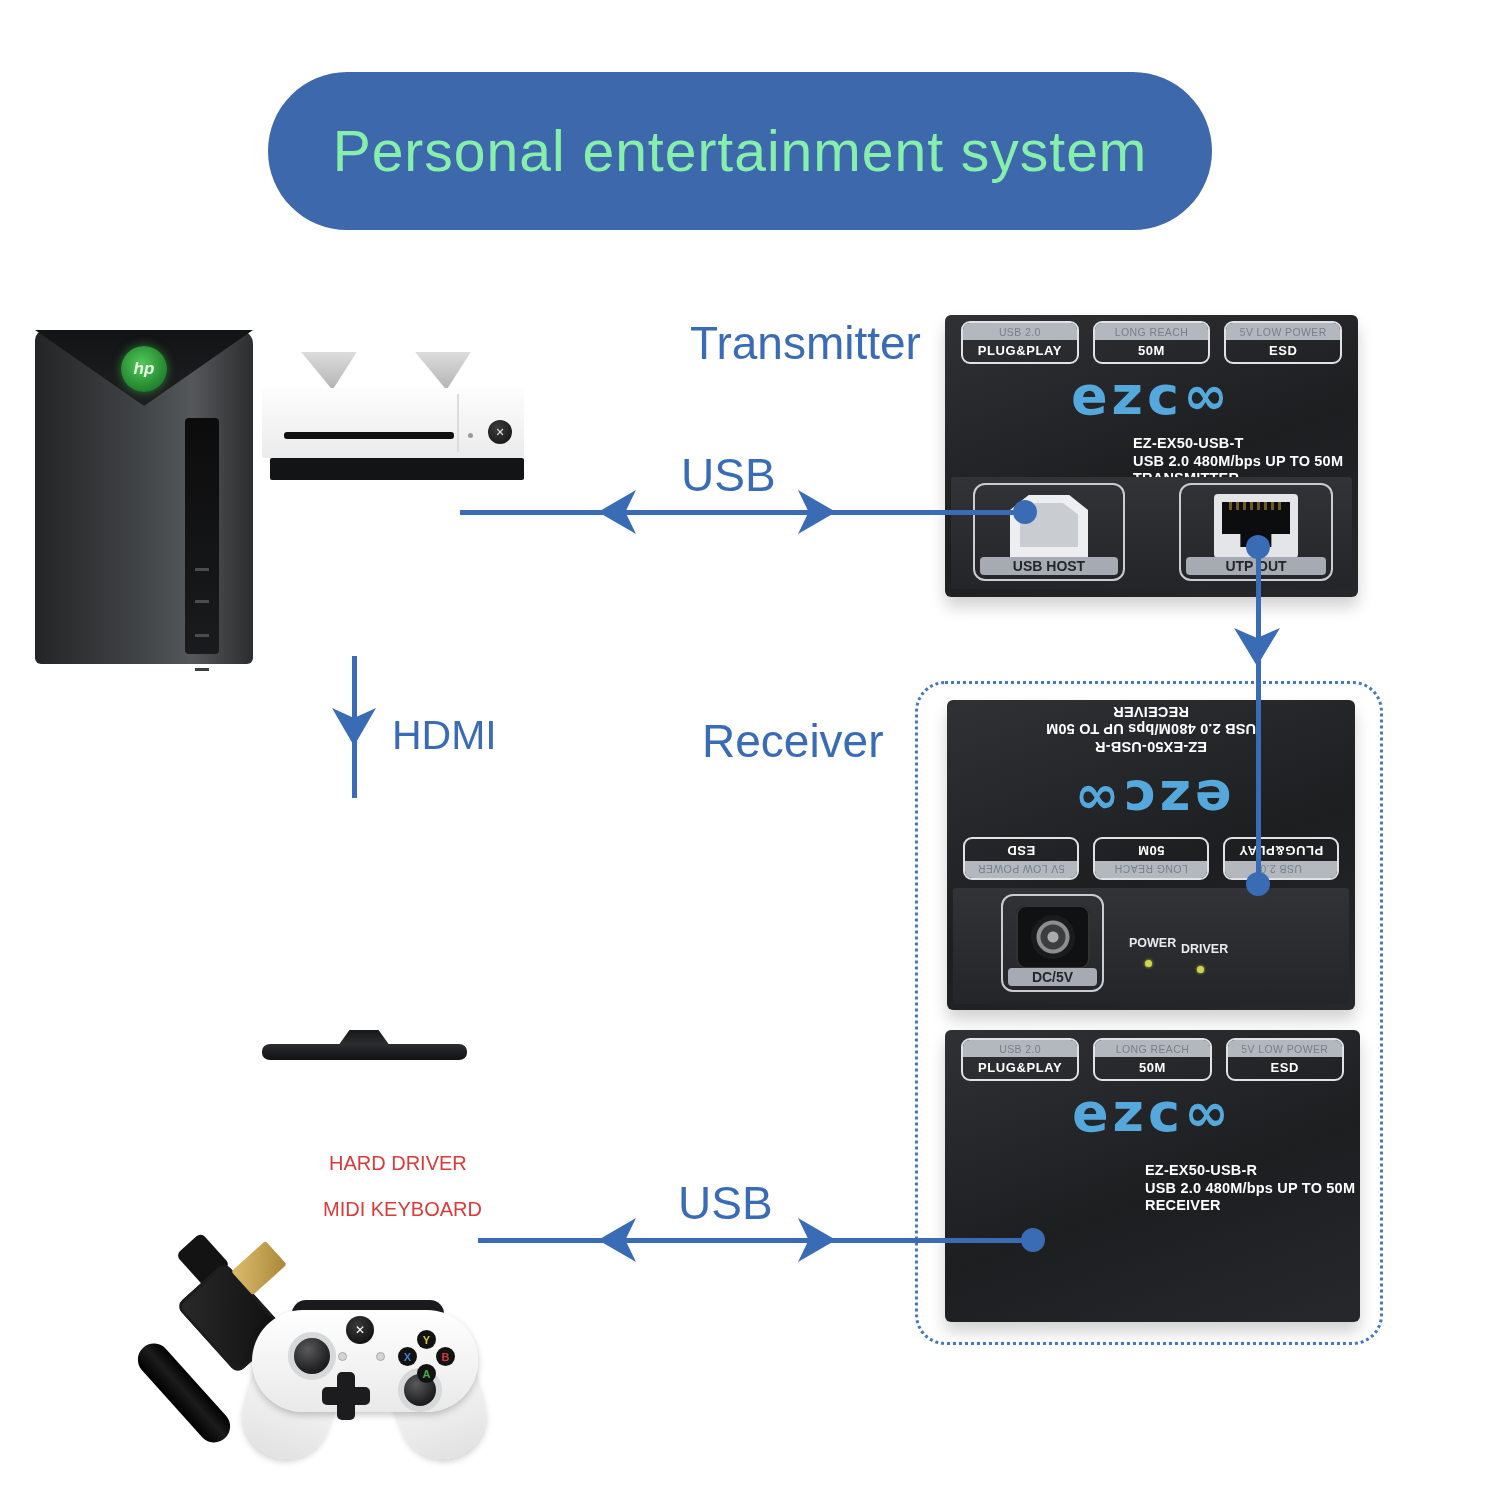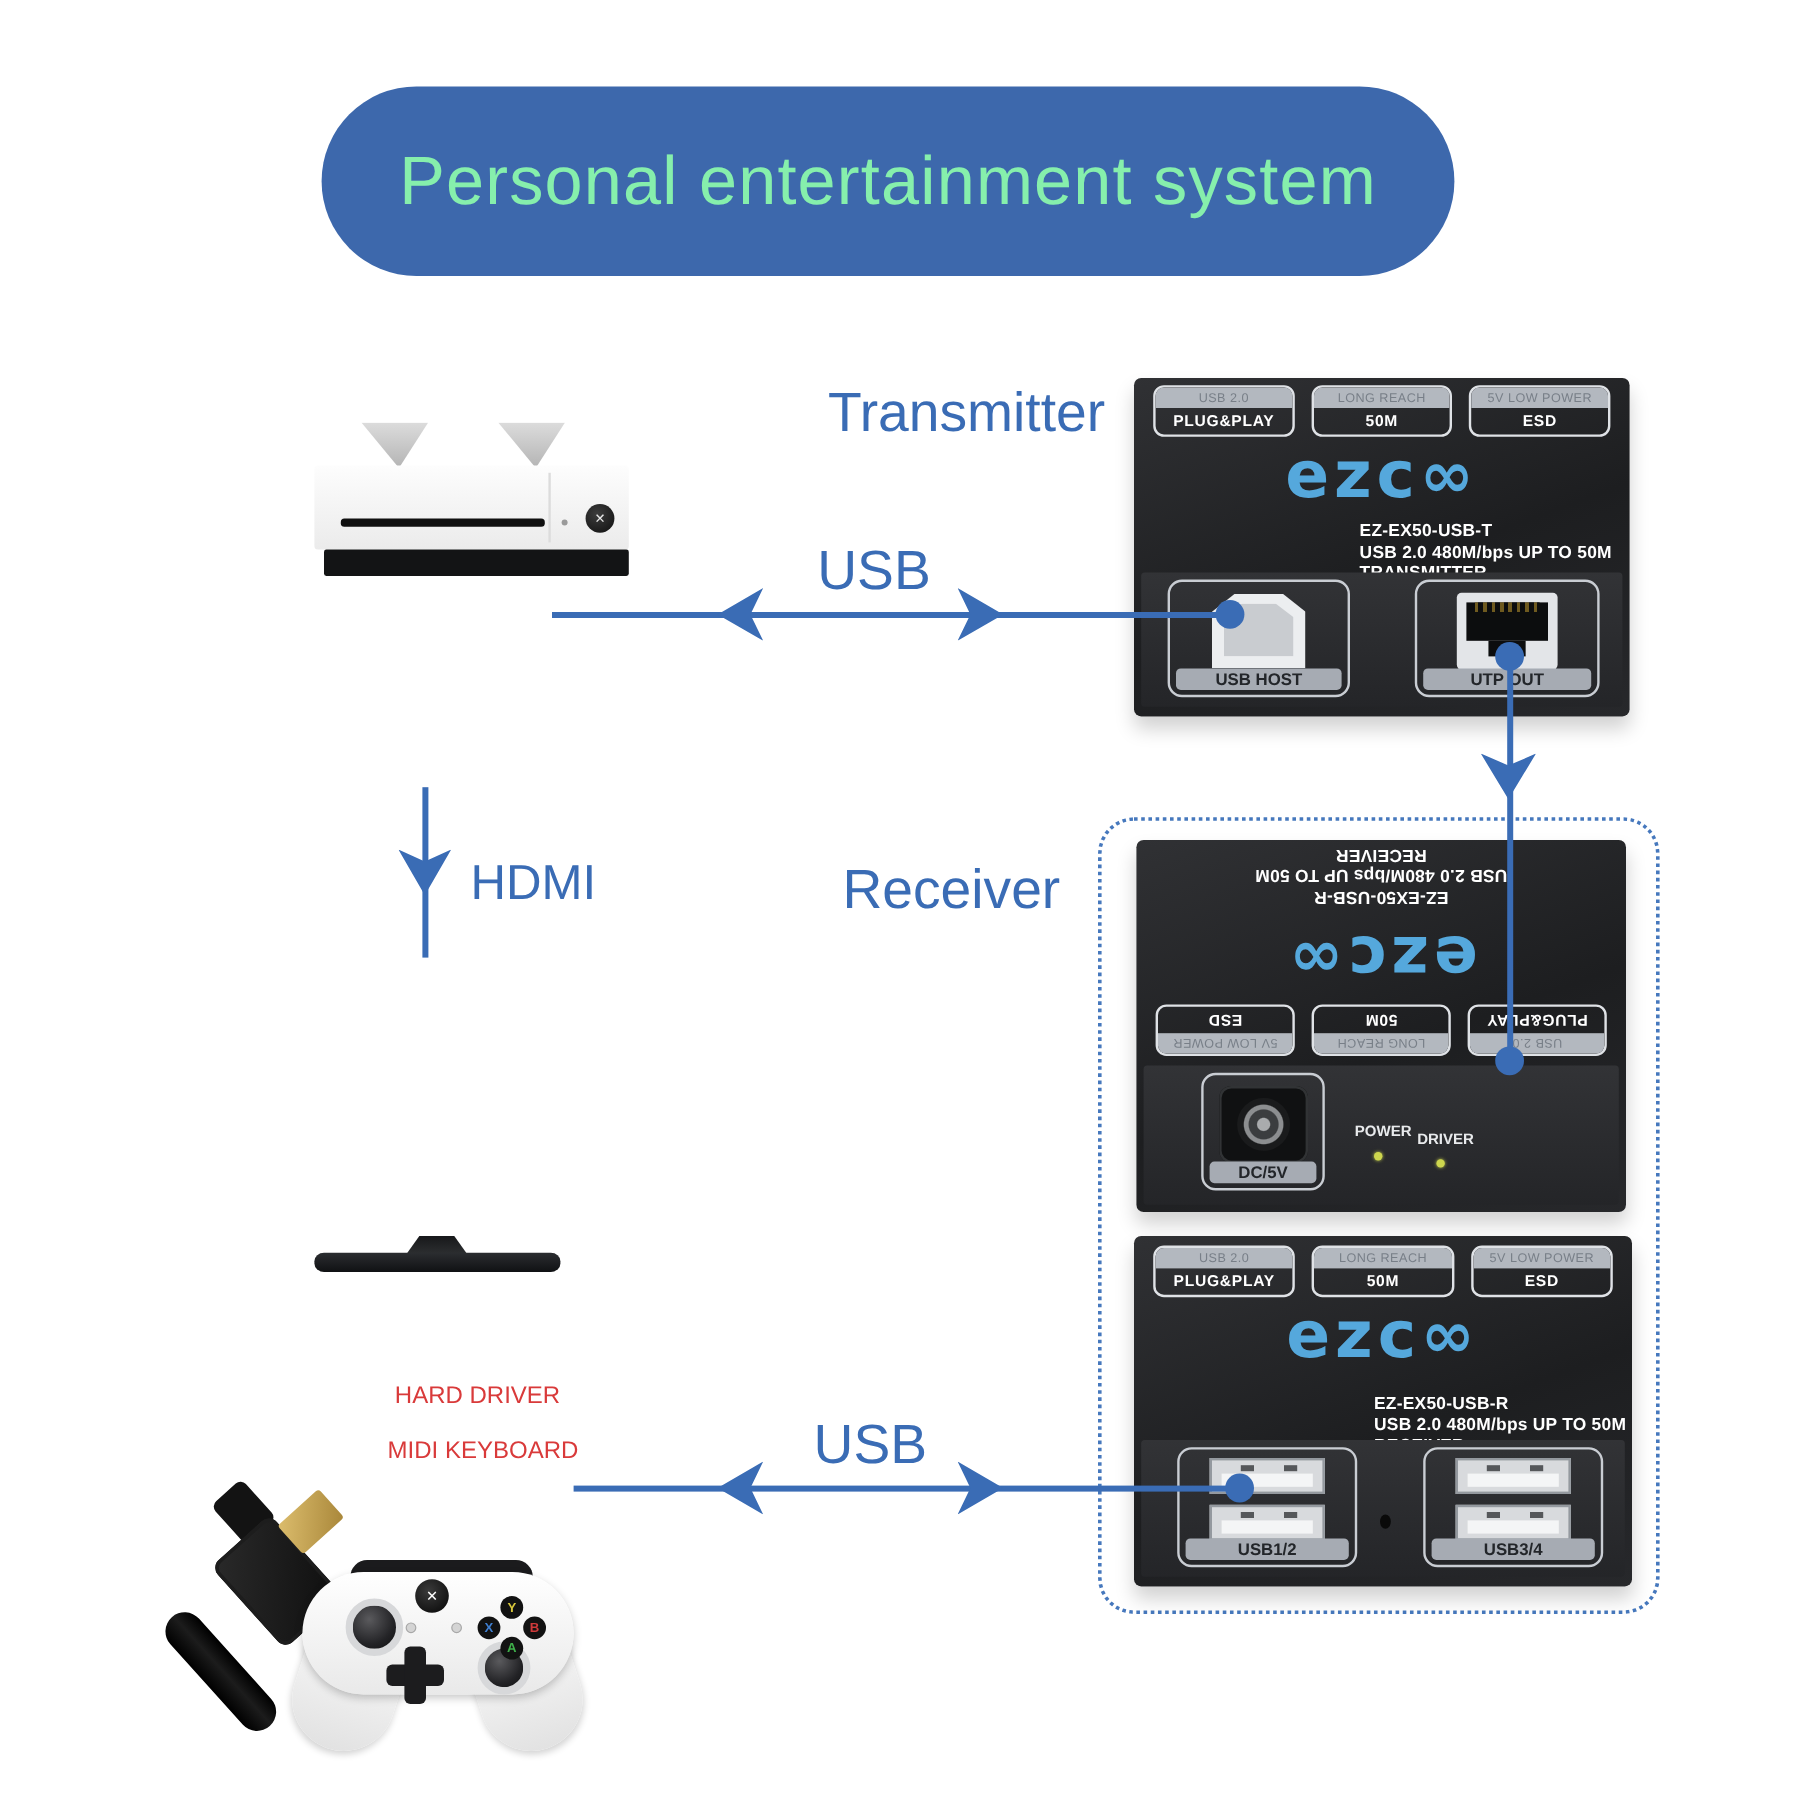--- a/index.html
+++ b/index.html
@@ -154,20 +154,27 @@
 </style>
 </head>
 <body>
 
 <div class="stage">
 
   <div class="banner">
     <div class="t">Personal entertainment system</div>
   </div>
 
+  <div class="pc">
+    <div class="pc-v"></div>
+    <div class="hp-badge">hp</div>
+    <div class="pc-stripe">
+      <div class="pc-marks"></div>
+    </div>
+  </div>
 
   <div class="console">
     <div class="cone" style="left:38px"></div>
     <div class="cone" style="left:152px"></div>
     <div class="c-body"></div>
     <div class="c-seam"></div>
     <div class="c-slot"></div>
     <div class="c-eject"></div>
     <div class="c-logo"></div>
     <div class="c-base"></div>
@@ -277,41 +284,20 @@
         <div class="bt">5V LOW POWER</div>
         <div class="bb">ESD</div>
       </div>
     </div>
     <div class="ezlogo" style="top:56px">ezc∞</div>
     <div class="model" style="left:200px;top:132px">
       <div>EZ-EX50-USB-R</div>
       <div>USB 2.0 480M/bps UP TO 50M</div>
       <div>RECEIVER</div>
     </div>
-    <div class="face" style="height:114px">
-      <div class="cell" style="left:30px;width:150px;height:100px">
-        <div class="usba" style="margin-top:7px">
-            <i></i>
-          </div>
-        <div class="usba" style="margin-top:9px">
-            <i></i>
-          </div>
-        <div class="plabel">USB1/2</div>
-      </div>
-      <div class="hole" style="left:199px;top:62px"></div>
-      <div class="cell" style="left:235px;width:150px;height:100px">
-        <div class="usba" style="margin-top:7px">
-            <i></i>
-          </div>
-        <div class="usba" style="margin-top:9px">
-            <i></i>
-          </div>
-        <div class="plabel">USB3/4</div>
-      </div>
-    </div>
   </div>
 
   <div class="vline" style="left:352px;top:656px;height:142px"></div>
   <div class="ah ah-down" style="left:332px;top:708px;width:44px;height:38px"></div>
   <div class="big" style="left:392px;top:712px;font-size:41px">HDMI</div>
 
   <div class="tv-neck"></div>
   <div class="tv-base"></div>
 
   <div class="note" style="left:329px;top:1152px">HARD DRIVER</div>

